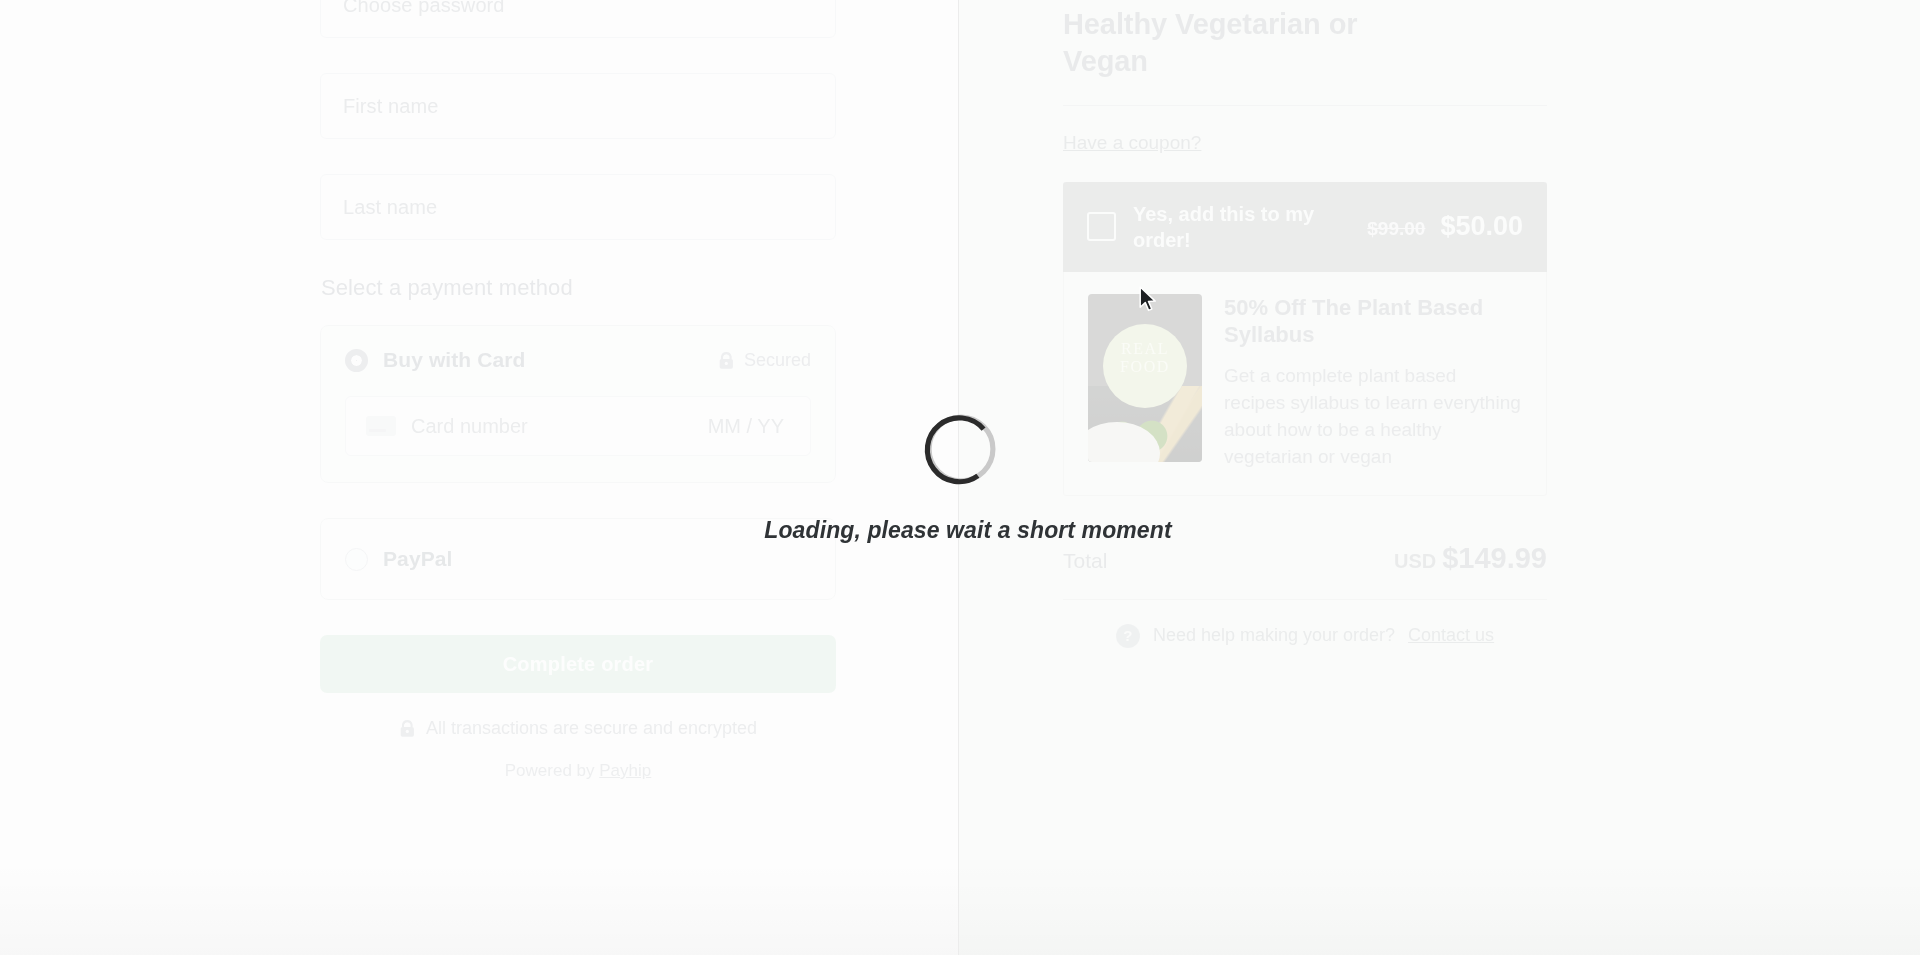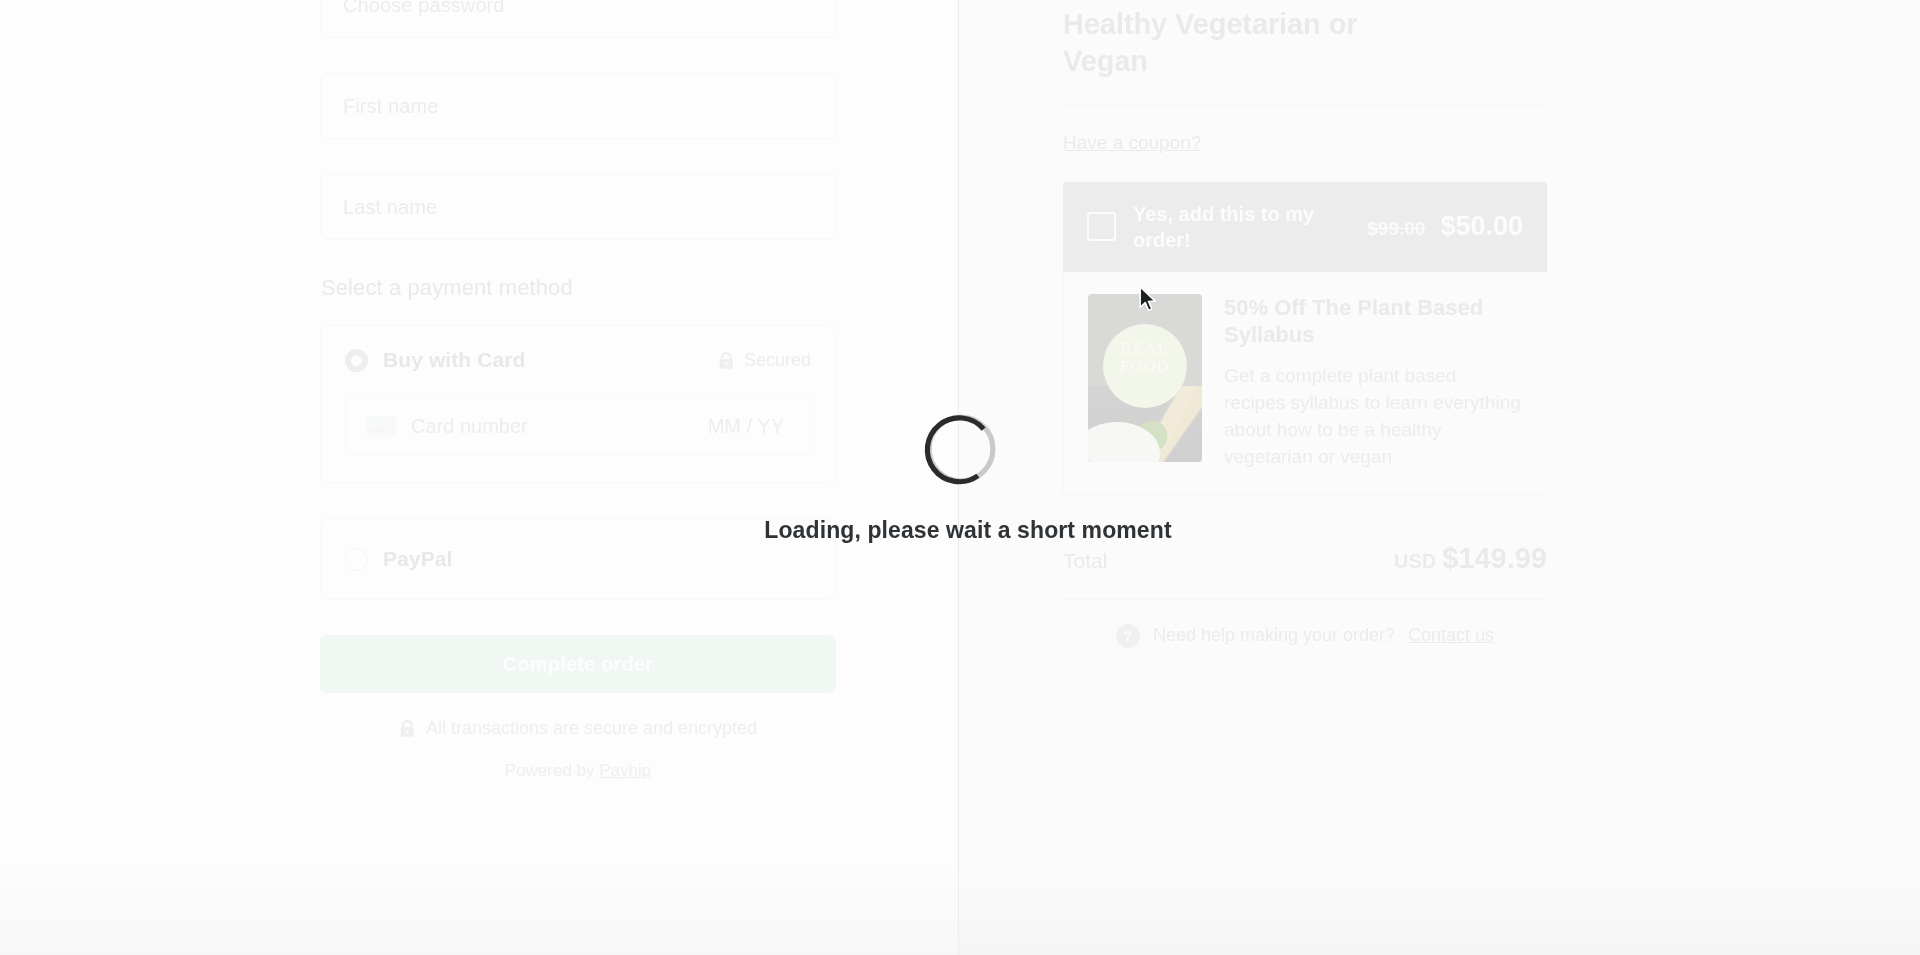--- a/index.html
+++ b/index.html
@@ -443,20 +443,21 @@
     height: 76px;
     margin-left: 2px;
     margin-bottom: 30px;
   }
   .loading-text {
     font-size: 23px;
     font-weight: 700;
     color: #2f3336;
     letter-spacing: .1px;
     margin-left: 16px;
+    font-style: italic;
   }
 
   
   #cursor {
     position: absolute;
     left: 1139px;
     top: 286px;
     width: 19px;
     height: 28px;
     pointer-events: none;

